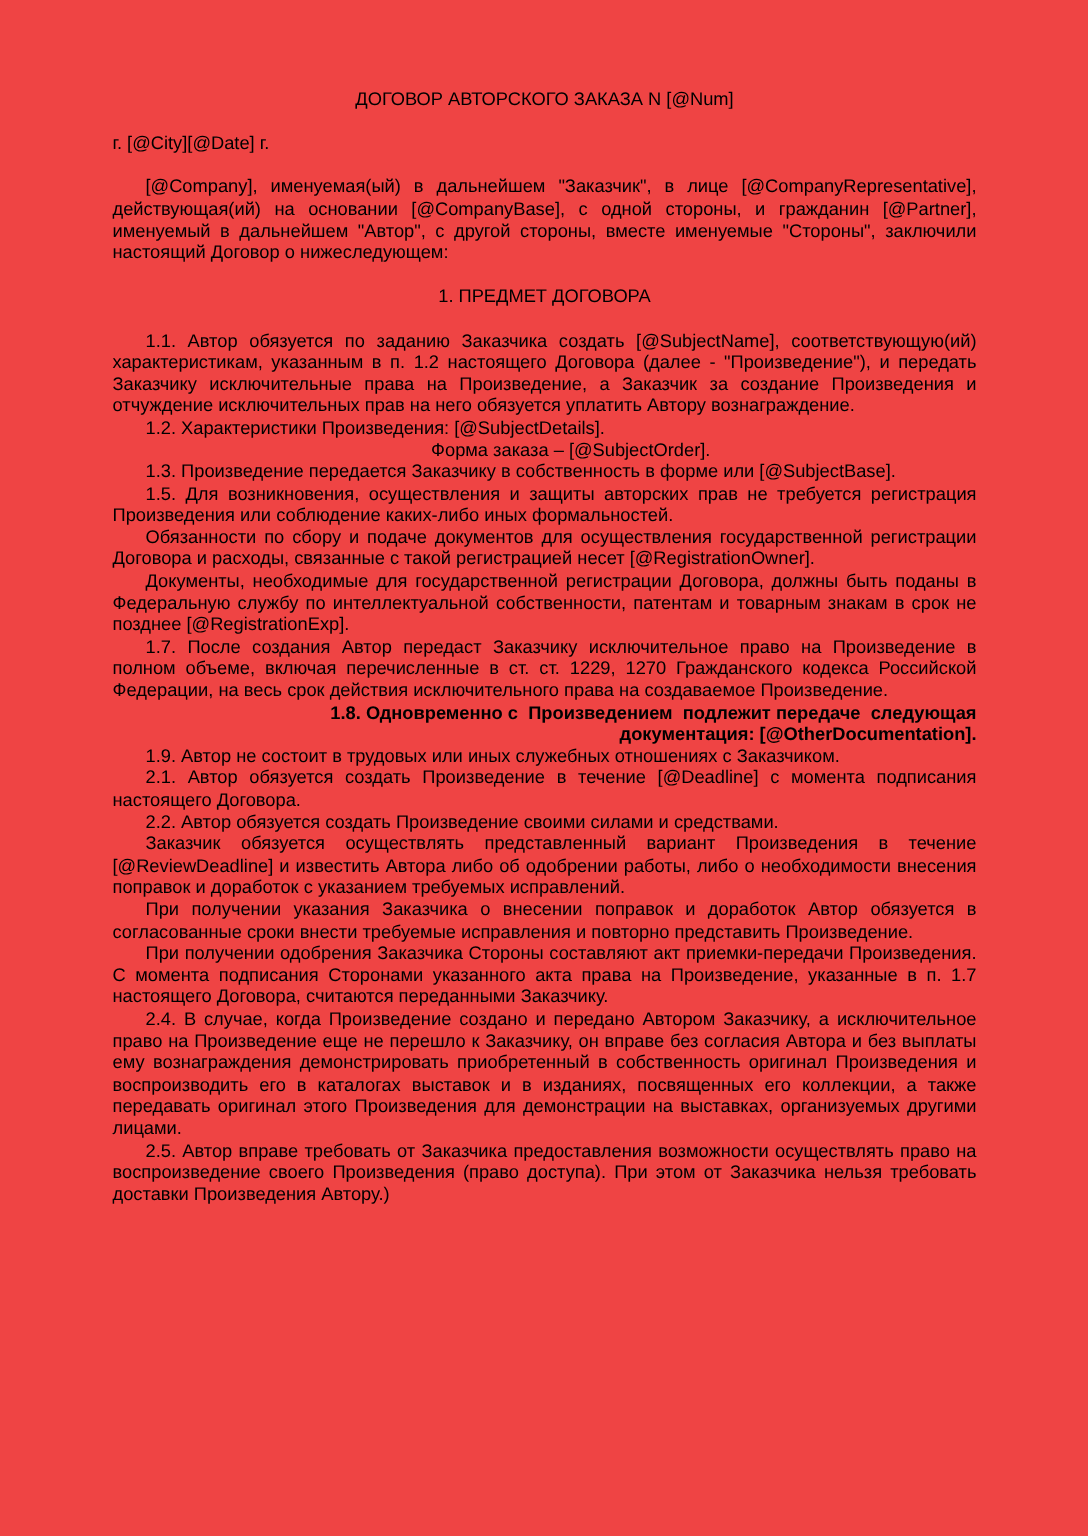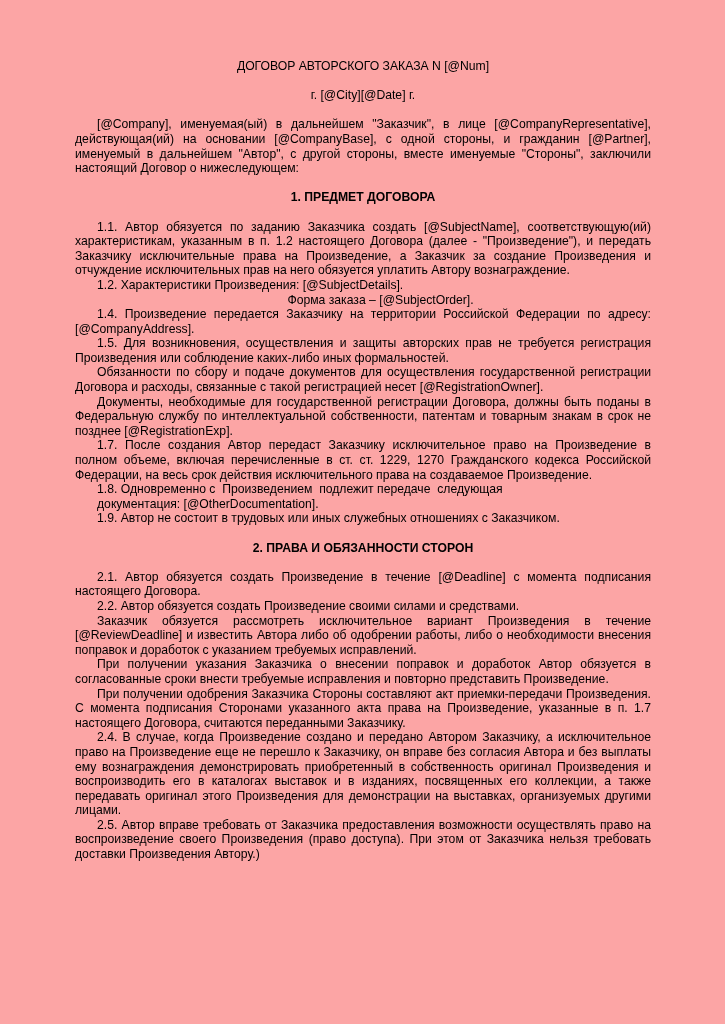--- a/index.html
+++ b/index.html
@@ -5,56 +5,57 @@
   html, body {
     margin: 0;
     padding: 0;
     background: #ffffff;
   }
   .page {
     position: relative;
     width: 725px;
     height: 1024px;
     margin: 0 auto;
-    background: #fca5a5;
+    background: #ef4444;
     color: #000000;
     font-family: "Liberation Sans", "DejaVu Sans", sans-serif;
     font-size: 12.2px;
     line-height: 14.6px;
     box-sizing: border-box;
     padding: 59px 74px 40px 75px;
     overflow: hidden;
   }
   .title-block {
     text-align: center;
     margin-bottom: 14.6px;
   }
   .city-date-row {
     display: flex;
-    justify-content: center;
+    justify-content: flex-start;
     margin-bottom: 14.6px;
   }
   .para {
     margin: 0;
     text-indent: 22px;
     text-align: justify;
   }
   .para-deep {
     text-indent: 35px;
     text-align: center;
   }
   .para-pre {
     text-indent: 0;
     padding-left: 22px;
-    text-align: left;
+    text-align: right;
     white-space: pre-wrap;
+    font-weight: bold;
   }
   .section-heading {
     font-size: 12.2px;
-    font-weight: bold;
+    font-weight: normal;
     text-align: center;
     margin: 14.6px 0 14.6px 0;
   }
 </style>
 </head>
 <body>
 
 <div class="page">
 
   <div class="title-block">
@@ -66,32 +67,31 @@
     <span>[@Date] г.</span>
   </div>
 
   <p class="para">[@Company], именуемая(ый) в дальнейшем "Заказчик", в лице [@CompanyRepresentative], действующая(ий) на основании [@CompanyBase], с одной стороны, и гражданин [@Partner], именуемый в дальнейшем "Автор", с другой стороны, вместе именуемые "Стороны",  заключили настоящий Договор о нижеследующем:</p>
 
   <h2 class="section-heading">1. ПРЕДМЕТ ДОГОВОРА</h2>
 
   <p class="para">1.1. Автор обязуется по заданию Заказчика создать [@SubjectName], соответствующую(ий) характеристикам, указанным в п. 1.2 настоящего Договора (далее - "Произведение"), и передать Заказчику исключительные права на Произведение, а Заказчик за создание Произведения и отчуждение исключительных прав на него обязуется уплатить Автору вознаграждение.</p>
   <p class="para">1.2. Характеристики Произведения: [@SubjectDetails].</p>
   <p class="para para-deep">Форма заказа – [@SubjectOrder].</p>
-  <p class="para">1.4. Произведение передается Заказчику на территории Российской Федерации по адресу: [@CompanyAddress].</p>
+  <p class="para">1.3. Произведение передается Заказчику в собственность в форме  или [@SubjectBase].</p>
   <p class="para">1.5. Для возникновения, осуществления и защиты авторских прав не требуется регистрация Произведения или соблюдение каких-либо иных формальностей.</p>
   <p class="para">Обязанности по сбору и подаче документов для осуществления государственной регистрации Договора и расходы, связанные с такой регистрацией несет [@RegistrationOwner].</p>
   <p class="para">Документы, необходимые для государственной регистрации Договора, должны быть поданы в Федеральную службу по интеллектуальной собственности, патентам и товарным знакам в срок не позднее [@RegistrationExp].</p>
   <p class="para">1.7. После создания Автор передаст Заказчику исключительное право на Произведение в полном объеме, включая перечисленные в ст. ст. 1229, 1270 Гражданского кодекса Российской Федерации, на весь срок действия исключительного права на создаваемое Произведение.</p>
   <p class="para para-pre">1.8. Одновременно с  Произведением  подлежит передаче  следующая
 документация: [@OtherDocumentation].</p>
   <p class="para">1.9. Автор не состоит в трудовых или иных служебных отношениях с Заказчиком.</p>
 
-  <h2 class="section-heading">2. ПРАВА И ОБЯЗАННОСТИ СТОРОН</h2>
 
   <p class="para">2.1. Автор обязуется создать Произведение в течение [@Deadline] с момента подписания настоящего Договора.</p>
   <p class="para">2.2. Автор обязуется создать Произведение своими силами и средствами.</p>
-  <p class="para">Заказчик обязуется рассмотреть исключительное вариант Произведения в течение [@ReviewDeadline] и известить Автора либо об одобрении работы, либо о необходимости внесения поправок и доработок с указанием требуемых исправлений.</p>
+  <p class="para">Заказчик обязуется осуществлять представленный вариант Произведения в течение [@ReviewDeadline] и известить Автора либо об одобрении работы, либо о необходимости внесения поправок и доработок с указанием требуемых исправлений.</p>
   <p class="para">При получении указания Заказчика о внесении поправок и доработок Автор обязуется в согласованные сроки внести требуемые исправления и повторно представить Произведение.</p>
   <p class="para">При получении одобрения Заказчика Стороны составляют акт приемки-передачи Произведения. С момента подписания Сторонами указанного акта права на Произведение, указанные в п. 1.7 настоящего Договора, считаются переданными Заказчику.</p>
   <p class="para">2.4. В случае, когда Произведение создано и передано Автором Заказчику, а исключительное право на Произведение еще не перешло к Заказчику, он вправе без согласия Автора и без выплаты ему вознаграждения демонстрировать приобретенный в собственность оригинал Произведения и воспроизводить его в каталогах выставок и в изданиях, посвященных его коллекции, а также передавать оригинал этого Произведения для демонстрации на выставках, организуемых другими лицами.</p>
   <p class="para">2.5. Автор вправе требовать от Заказчика предоставления возможности осуществлять право на воспроизведение своего Произведения (право доступа). При этом от Заказчика нельзя требовать доставки Произведения Автору.)</p>
 
 </div>
 
 </body></html>

